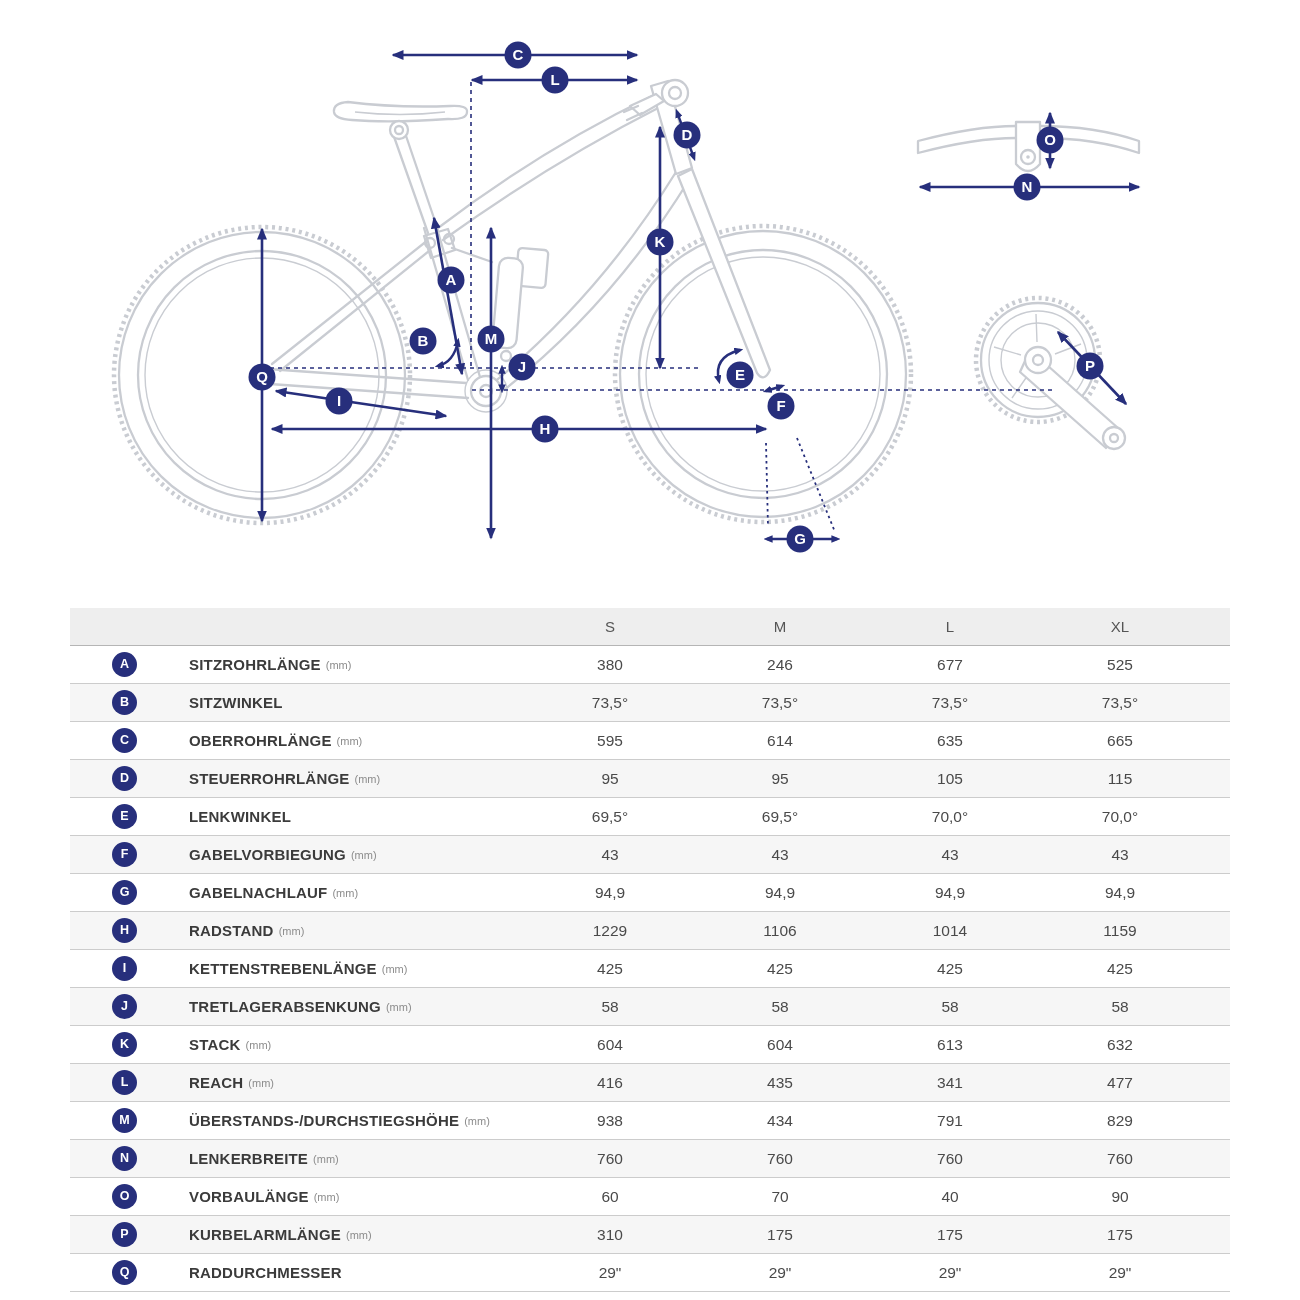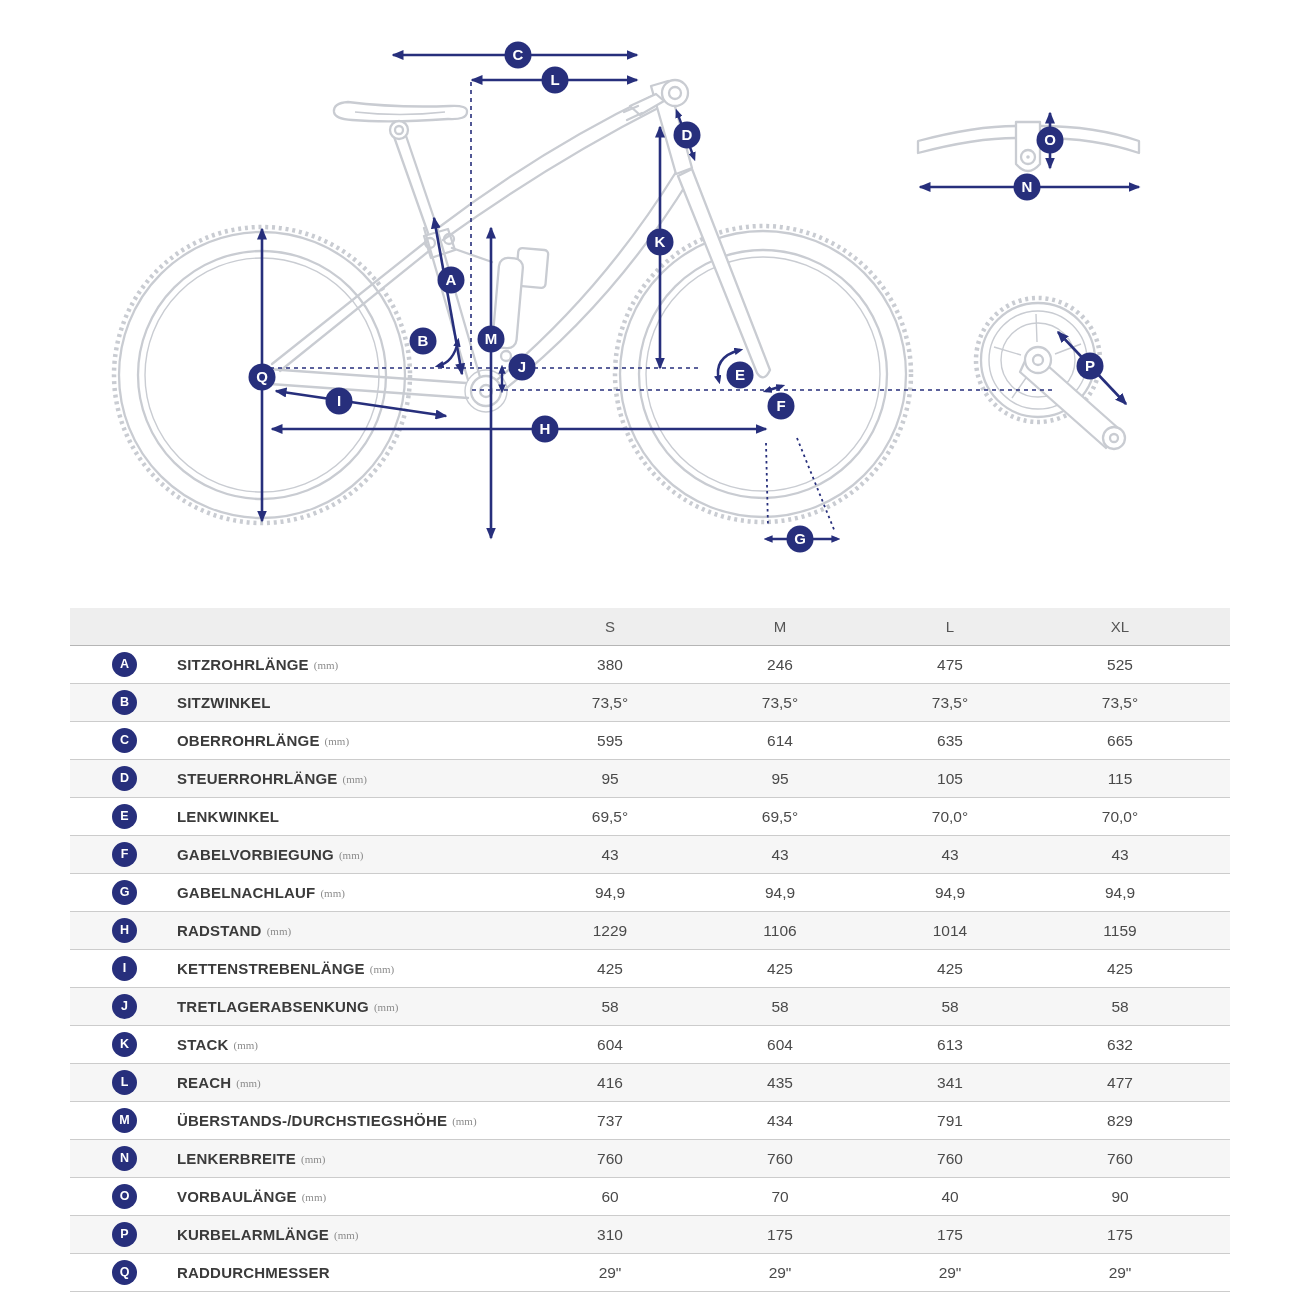--- a/index.html
+++ b/index.html
@@ -23,22 +23,22 @@
   table.geo{position:absolute;left:70px;top:608px;width:1160px;border-collapse:collapse;table-layout:fixed;}
   table.geo th,table.geo td{padding:0;vertical-align:middle;}
   table.geo thead th{height:37px;background:#eeeeee;color:#555;font-weight:normal;font-size:15px;text-align:center;border-bottom:1px solid #b5b5b5;}
   table.geo tbody tr{border-bottom:1px solid #cccccc;}
   table.geo tbody tr:nth-child(even){background:#f6f6f6;}
   table.geo tbody td{height:37px;}
   td.labcell{text-align:left;}
   .labwrap{display:flex;align-items:center;}
   .rowbadge{display:inline-block;flex:0 0 auto;width:25px;height:25px;margin-left:42px;border-radius:50%;
     background:#272f7c;color:#fff;font-size:12.5px;font-weight:bold;line-height:25px;text-align:center;}
-  .rowlabel{margin-left:40px;font-size:15px;font-weight:bold;color:#3b3b3b;letter-spacing:.2px;white-space:nowrap;}
-  .rowunit{margin-left:5px;font-size:11px;color:#8c8c8c;font-weight:normal;font-family:Liberation Serif, serif;}
+  .rowlabel{margin-left:52px;font-size:15px;font-weight:bold;color:#3b3b3b;letter-spacing:.2px;white-space:nowrap;}
+  .rowunit{margin-left:5px;font-size:11px;color:#8c8c8c;font-weight:normal;}
   td.val{text-align:center;font-size:15.5px;color:#4a4a4a;}
 </style>
 </head>
 <body>
 
 <div class="stage">
 
   <svg class="diagram" width="1300" height="600" viewBox="0 0 1300 600">
     <defs>
       <marker id="ah" viewBox="0 0 12 10" refX="10.5" refY="5" markerWidth="12" markerHeight="10" markerUnits="userSpaceOnUse" orient="auto-start-reverse">
@@ -261,21 +261,21 @@
         <tr>
           <td class="labcell">
             <div class="labwrap">
               <span class="rowbadge">A</span>
               <span class="rowlabel">SITZROHRLÄNGE</span>
               <span class="rowunit">(mm)</span>
             </div>
           </td>
           <td class="val">380</td>
           <td class="val">246</td>
-          <td class="val">475</td>
+          <td class="val">677</td>
           <td class="val">525</td>
           <td></td>
         </tr>
         <tr>
           <td class="labcell">
             <div class="labwrap">
               <span class="rowbadge">B</span>
               <span class="rowlabel">SITZWINKEL</span>
               <span class="rowunit"></span>
             </div>
@@ -427,21 +427,21 @@
           <td></td>
         </tr>
         <tr>
           <td class="labcell">
             <div class="labwrap">
               <span class="rowbadge">M</span>
               <span class="rowlabel">ÜBERSTANDS-/DURCHSTIEGSHÖHE</span>
               <span class="rowunit">(mm)</span>
             </div>
           </td>
-          <td class="val">737</td>
+          <td class="val">938</td>
           <td class="val">434</td>
           <td class="val">791</td>
           <td class="val">829</td>
           <td></td>
         </tr>
         <tr>
           <td class="labcell">
             <div class="labwrap">
               <span class="rowbadge">N</span>
               <span class="rowlabel">LENKERBREITE</span>

